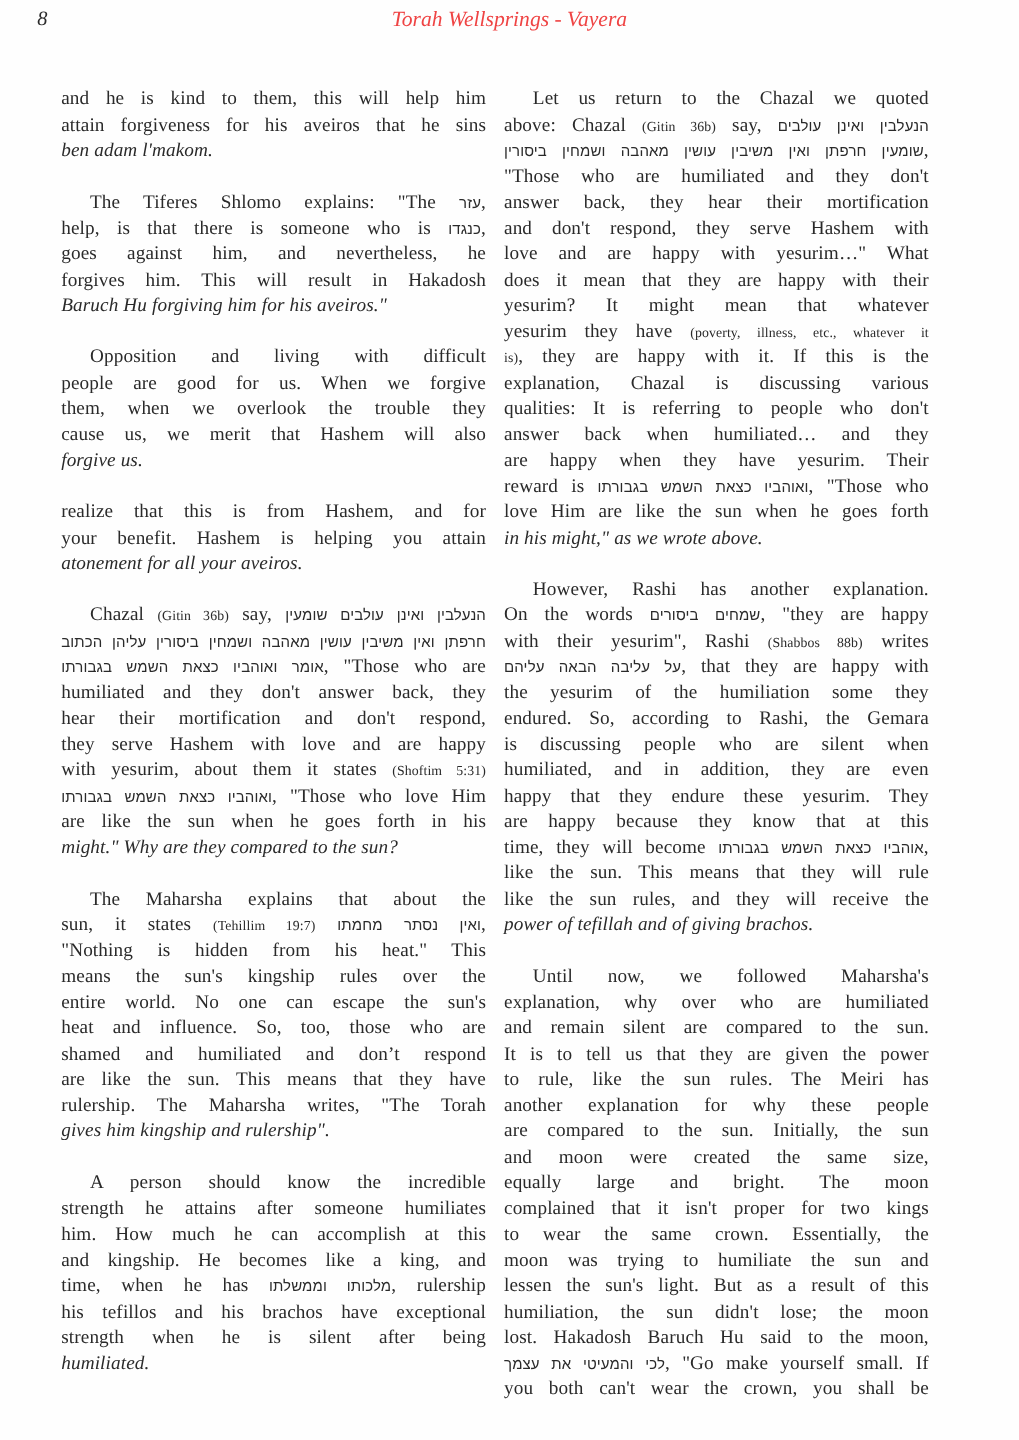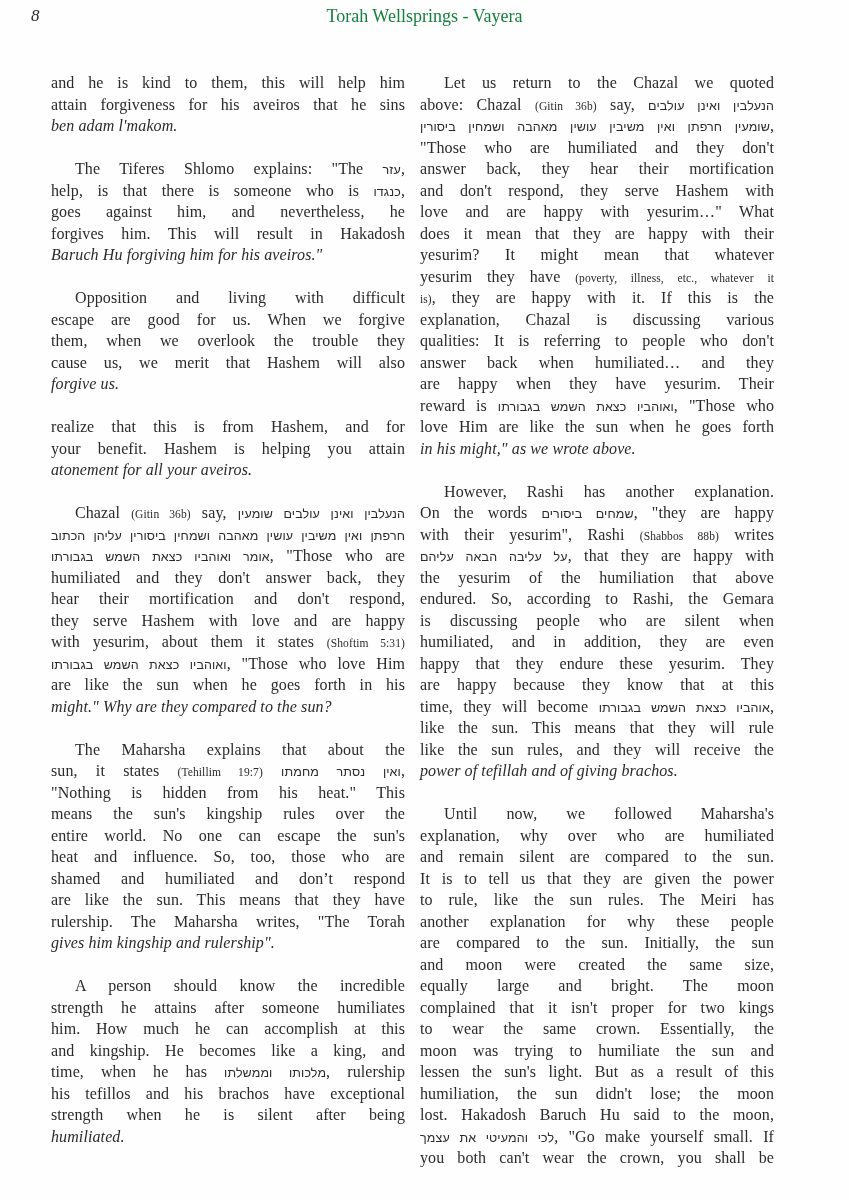--- a/index.html
+++ b/index.html
@@ -3,21 +3,21 @@
 <meta charset="utf-8">
 <style>
   html, body { margin: 0; padding: 0; background: #ffffff; }
   body { width: 849px; height: 1200px; position: relative; overflow: hidden;
          font-family: "DejaVu Serif", "Liberation Serif", serif; color: #2a2a2a; }
   .page { position: absolute; left: 0; top: 0; width: 849px; height: 1200px; background: #fefefe; }
   .header { position: absolute; top: 4px; left: 0; width: 849px; height: 30px; }
   .page-num { position: absolute; left: 31px; top: 2px; font-family: "Liberation Serif", serif;
               font-style: italic; font-size: 17px; color: #2a2a2a; }
   .running-title { position: absolute; left: 0; width: 849px; top: 2px; text-align: center;
-                   font-family: "Liberation Serif", serif; font-size: 18px; color: #15803d; }
+                   font-family: "Liberation Serif", serif; font-style: italic; font-size: 18px; color: #ef4444; }
   .col { position: absolute; top: 72px; width: 354px; }
   .col.left { left: 51px; }
   .col.right { left: 420px; }
   .para { margin: 0 0 21.5px 0; }
   .line { display: block; height: 21.5px; line-height: 21.5px; font-size: 16px;
           font-family: "Liberation Serif", serif; white-space: nowrap;
           text-align: justify; text-align-last: justify; letter-spacing: 0.1px; }
   .line.last { text-align-last: left; font-style: italic; }
   .line.indent { padding-left: 24px; }
   .small { font-size: 11.5px; }
@@ -45,21 +45,21 @@
     <div class="para">
       <span class="line indent">The Tiferes Shlomo explains: "The <span class="heb">עזר</span>,</span>
       <span class="line">help, is that there is someone who is <span class="heb">כנגדו</span>,</span>
       <span class="line">goes against him, and nevertheless, he</span>
       <span class="line">forgives him. This will result in Hakadosh</span>
       <span class="line last">Baruch Hu forgiving him for his aveiros."</span>
     </div>
 
     <div class="para">
       <span class="line indent">Opposition and living with difficult</span>
-      <span class="line">escape are good for us. When we forgive</span>
+      <span class="line">people are good for us. When we forgive</span>
       <span class="line">them, when we overlook the trouble they</span>
       <span class="line">cause us, we merit that Hashem will also</span>
       <span class="line last">forgive us.</span>
     </div>
 
     <div class="para">
       <span class="line">realize that this is from Hashem, and for</span>
       <span class="line">your benefit. Hashem is helping you attain</span>
       <span class="line last">atonement for all your aveiros.</span>
     </div>
@@ -123,21 +123,21 @@
       <span class="line">reward is <span class="heb">ואוהביו כצאת השמש בגבורתו</span>, "Those who</span>
       <span class="line">love Him are like the sun when he goes forth</span>
       <span class="line last">in his might," as we wrote above.</span>
     </div>
 
     <div class="para">
       <span class="line indent">However, Rashi has another explanation.</span>
       <span class="line">On the words <span class="heb">שמחים ביסורים</span>, "they are happy</span>
       <span class="line">with their yesurim", Rashi <span class="small">(Shabbos 88b)</span> writes</span>
       <span class="line"><span class="heb">על עליבה הבאה עליהם</span>, that they are happy with</span>
-      <span class="line">the yesurim of the humiliation that above</span>
+      <span class="line">the yesurim of the humiliation some they</span>
       <span class="line">endured. So, according to Rashi, the Gemara</span>
       <span class="line">is discussing people who are silent when</span>
       <span class="line">humiliated, and in addition, they are even</span>
       <span class="line">happy that they endure these yesurim. They</span>
       <span class="line">are happy because they know that at this</span>
       <span class="line">time, they will become <span class="heb">אוהביו כצאת השמש בגבורתו</span>,</span>
       <span class="line">like the sun. This means that they will rule</span>
       <span class="line">like the sun rules, and they will receive the</span>
       <span class="line last">power of tefillah and of giving brachos.</span>
     </div>

